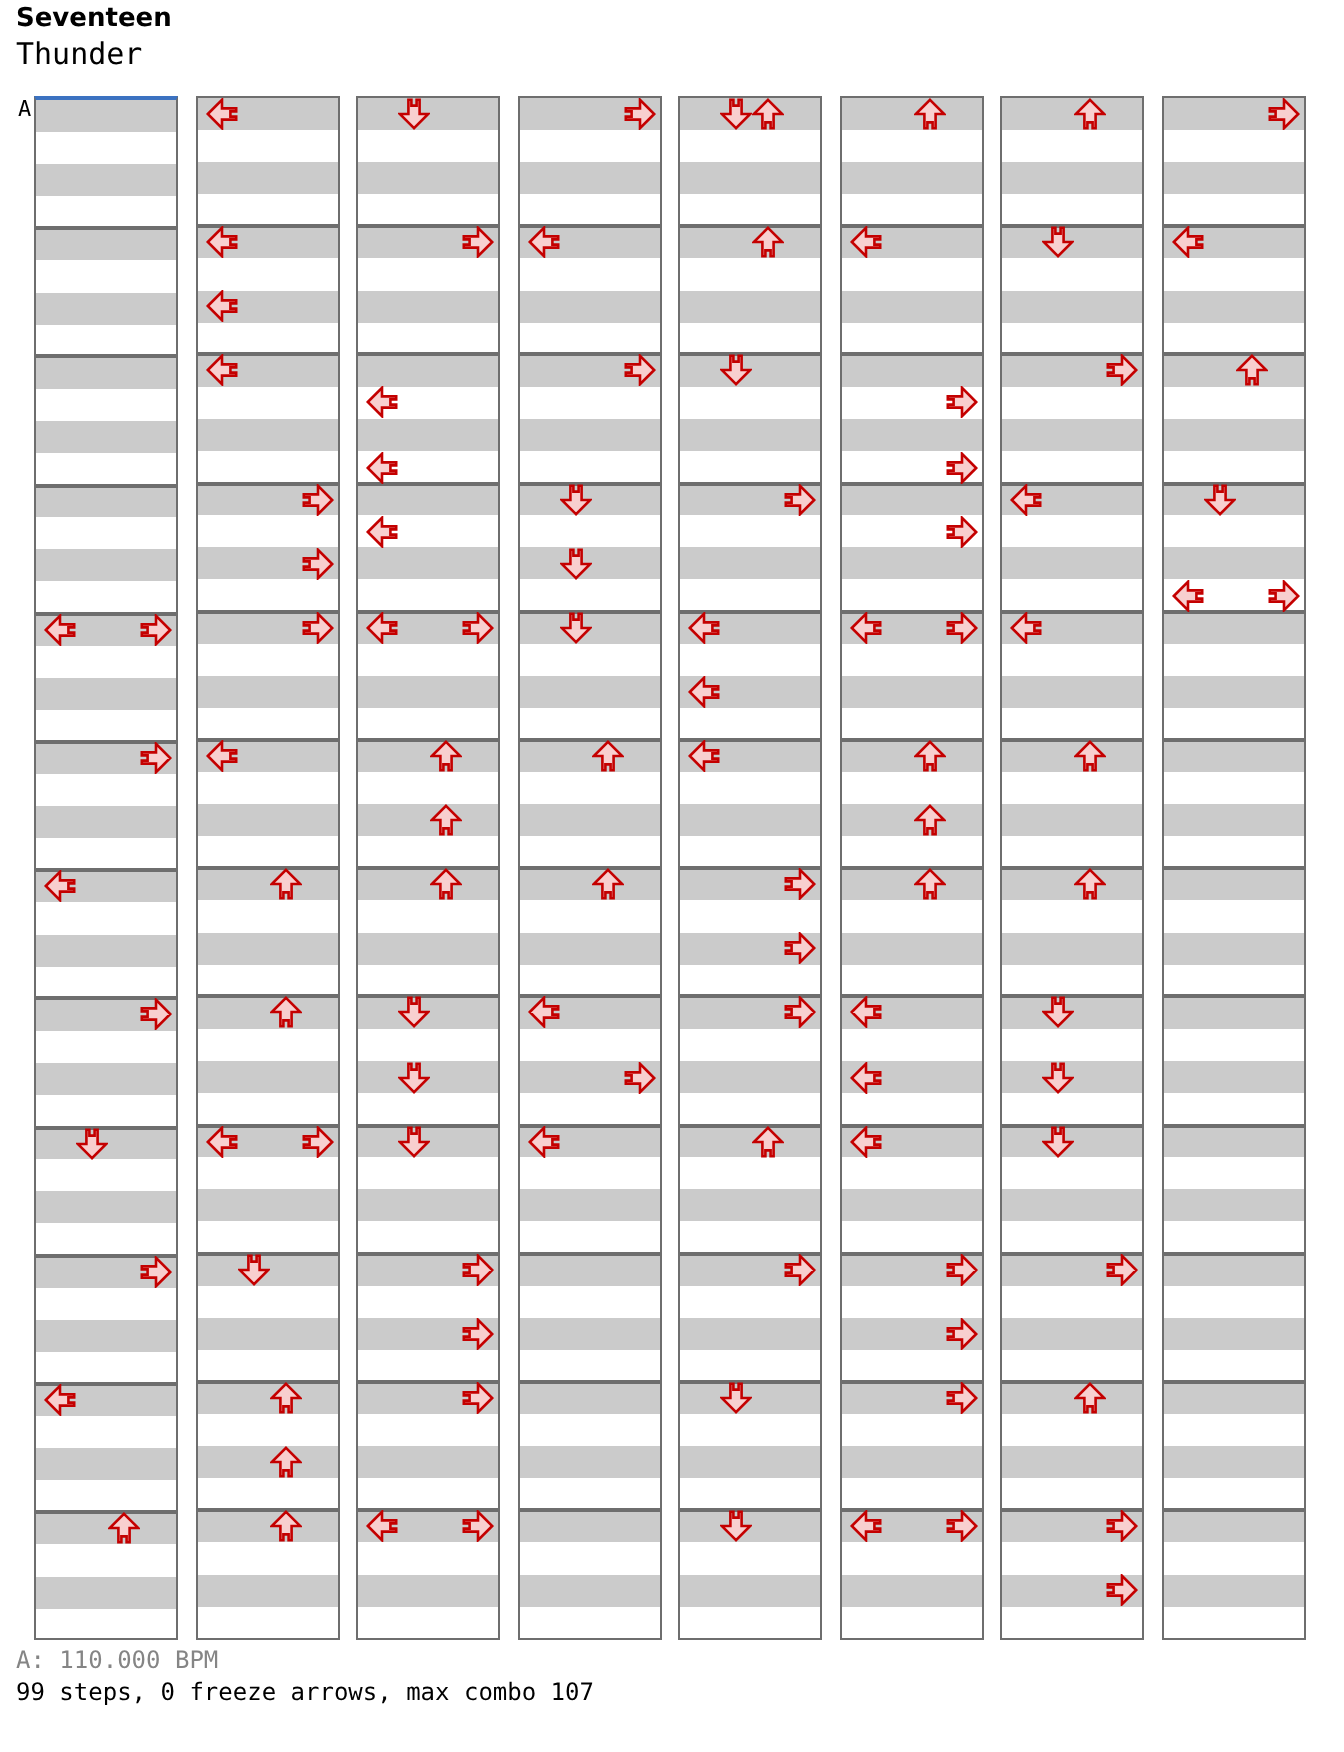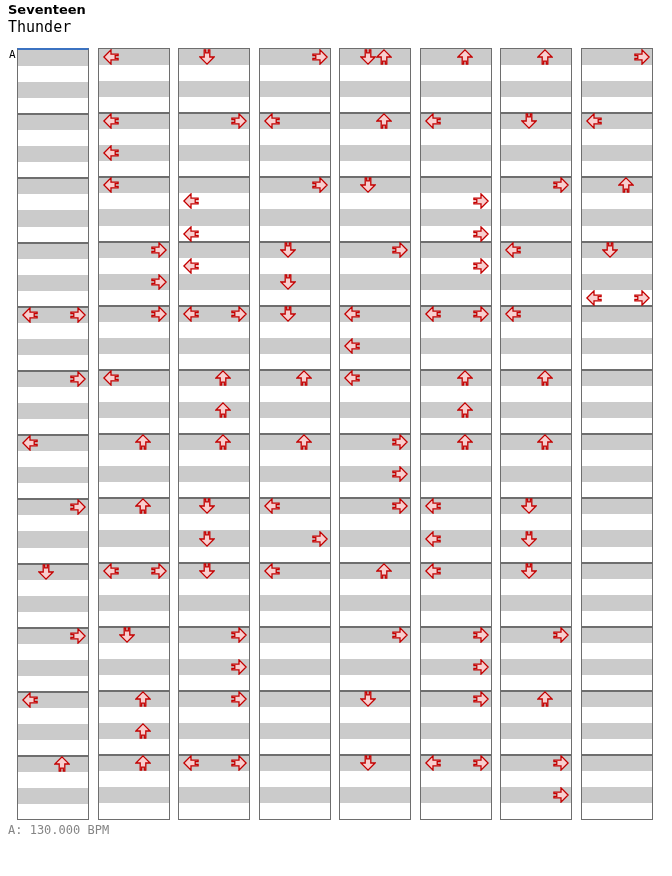--- a/index.html
+++ b/index.html
@@ -531,14 +531,15 @@
           <div class="note-arrow" style="left: 4px; top: 240.775px;"><svg width="16" height="16" viewBox="0 0 16 16" style="transform:rotate(-90deg)">
               <path d="M8 0.9 L15.1 8 L10.8 8 L10.8 15.1 L9.3 15.1 L9.3 12.2 L6.7 12.2 L6.7 15.1 L5.2 15.1 L5.2 8 L0.9 8 Z" fill="#f8cfcf" stroke="#c40000" stroke-width="1.3" stroke-linejoin="miter"></path>
             </svg></div>
           <div class="note-arrow" style="left: 52px; top: 240.775px;"><svg width="16" height="16" viewBox="0 0 16 16" style="transform:rotate(90deg)">
               <path d="M8 0.9 L15.1 8 L10.8 8 L10.8 15.1 L9.3 15.1 L9.3 12.2 L6.7 12.2 L6.7 15.1 L5.2 15.1 L5.2 8 L0.9 8 Z" fill="#f8cfcf" stroke="#c40000" stroke-width="1.3" stroke-linejoin="miter"></path>
             </svg></div>
         </div>
       </div>
     </div>
 
-  <div class="ftr-tempo">A: 130.000 BPM</div>
+  <div class="ftr-tempo">A: 110.000 BPM</div>
+  <div class="ftr-stats">99 steps, 0 freeze arrows, max combo 107</div>
 </div>
 
 </body></html>

